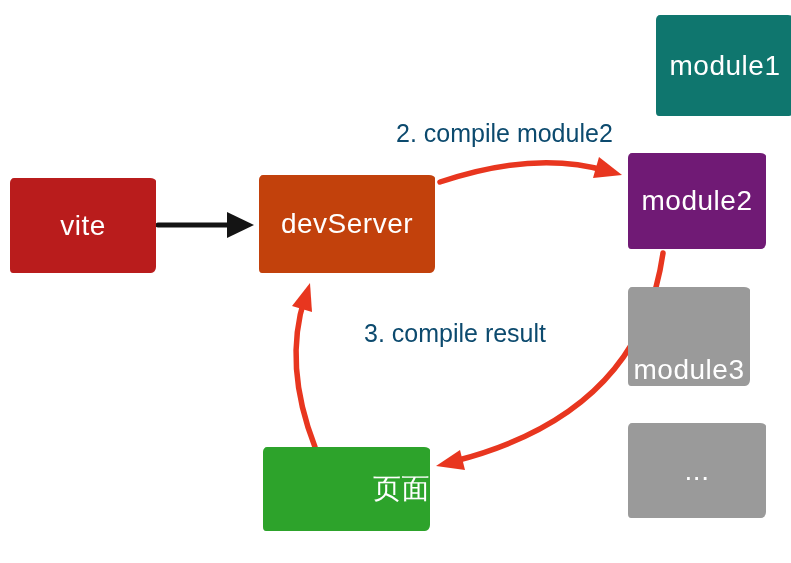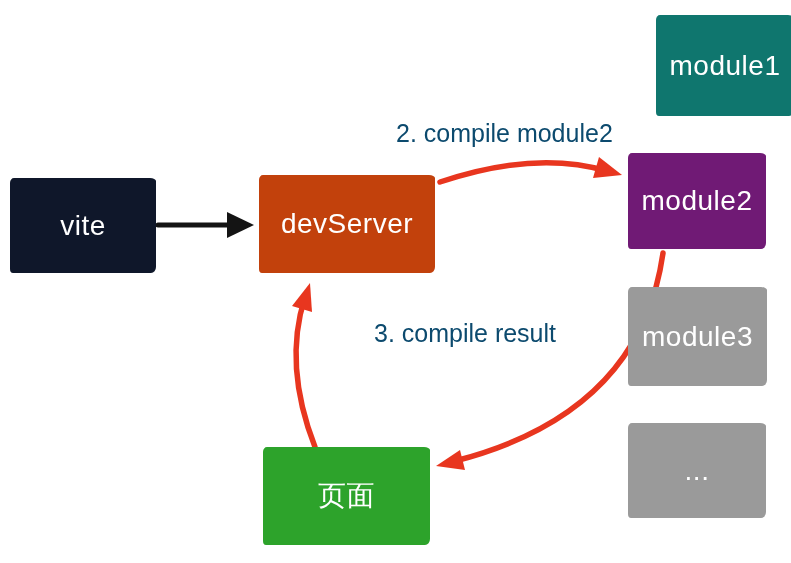--- a/index.html
+++ b/index.html
@@ -23,33 +23,33 @@
     color: #ffffff;
     font-size: 28px;
     font-weight: 400;
     letter-spacing: 0.5px;
     border-radius: 4px 6px 5px 3px / 5px 3px 6px 4px;
   }
   .node-vite      { left: 10px;  top: 178px; width: 146px; height: 95px; }
   .node-devserver { left: 259px; top: 175px; width: 176px; height: 98px; }
   .node-module1   { left: 628px; top: 15px;  width: 138px; height: 101px; }
   .node-module2   { left: 628px; top: 153px; width: 138px; height: 96px; }
-  .node-module3   { left: 628px; top: 287px; width: 139px; height: 99px; }
+  .node-module3   { left: 628px; top: 287px; width: 122px; height: 99px; align-items: flex-end; }
   .node-modulemore{ left: 628px; top: 423px; width: 138px; height: 95px; }
-  .node-page      { left: 263px; top: 447px; width: 167px; height: 98px; }
+  .node-page      { left: 263px; top: 447px; width: 167px; height: 84px; justify-content: flex-end; }
   .edge-label {
     position: absolute;
     color: #0c4a6e;
     font-size: 25px;
     font-weight: 400;
     white-space: nowrap;
   }
   .label-step1 { left: 57px;  top: 347px; }
   .label-step2 { left: 396px; top: 119px; }
-  .label-step3 { left: 374px; top: 319px; text-align: center; }
+  .label-step3 { left: 364px; top: 319px; text-align: center; }
   .arrow-layer {
     position: absolute;
     left: 0;
     top: 0;
     width: 791px;
     height: 563px;
     pointer-events: none;
   }
   .arrow-layer path {
     fill: none;
@@ -77,21 +77,21 @@
       <path d="M663,253 C650,345 595,425 455,461" stroke-width="5.5" stroke="#e8361f"></path>
       <polygon points="436,466 465,470 460,450" fill="#e8361f"></polygon>
     </g>
 
     <g>
       <path d="M315,447 Q283,365 305,297" stroke-width="5.5" stroke="#e8361f"></path>
       <polygon points="310,283 312,312 292,306" fill="#e8361f"></polygon>
     </g>
   </svg>
 
-  <div class="node node-vite" style="background-color: #0f172a;">
+  <div class="node node-vite" style="background-color: #b91c1c;">
     <span>vite</span>
   </div>
 
   <div class="node node-devserver" style="background-color: #c2410c;">
     <span>devServer</span>
   </div>
 
   <div class="node node-module1" style="background-color: #0f766e; margin-left: 28px;">
     <span>module1</span>
   </div>

